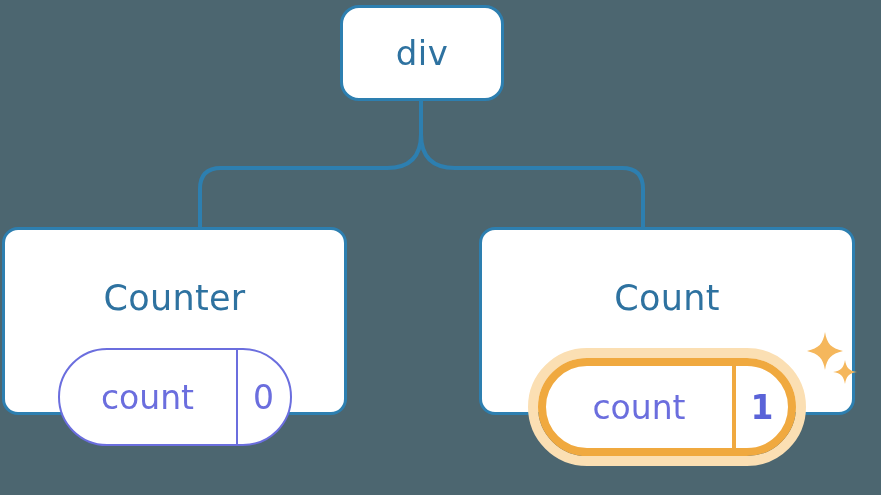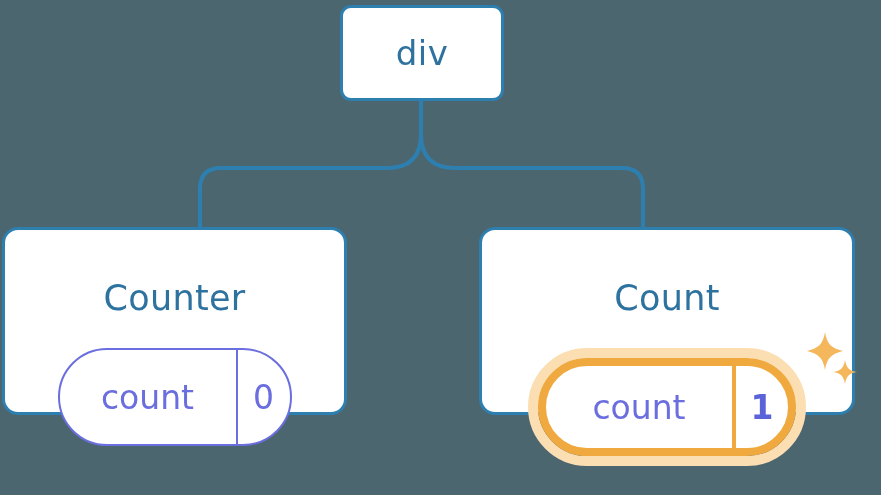--- a/index.html
+++ b/index.html
@@ -33,21 +33,21 @@
   
   .root-node {
     position: absolute;
     left: 340px;
     top: 5px;
     width: 164px;
     height: 96px;
     box-sizing: border-box;
     background: #ffffff;
     border: 3px solid #2d7fb0;
-    border-radius: 11px;
+    border-radius: 19px;
     display: flex;
     align-items: center;
     justify-content: center;
     z-index: 3;
   }
   .root-label {
     font-size: 34px;
     color: #2e72a0;
     letter-spacing: 0.5px;
   }

